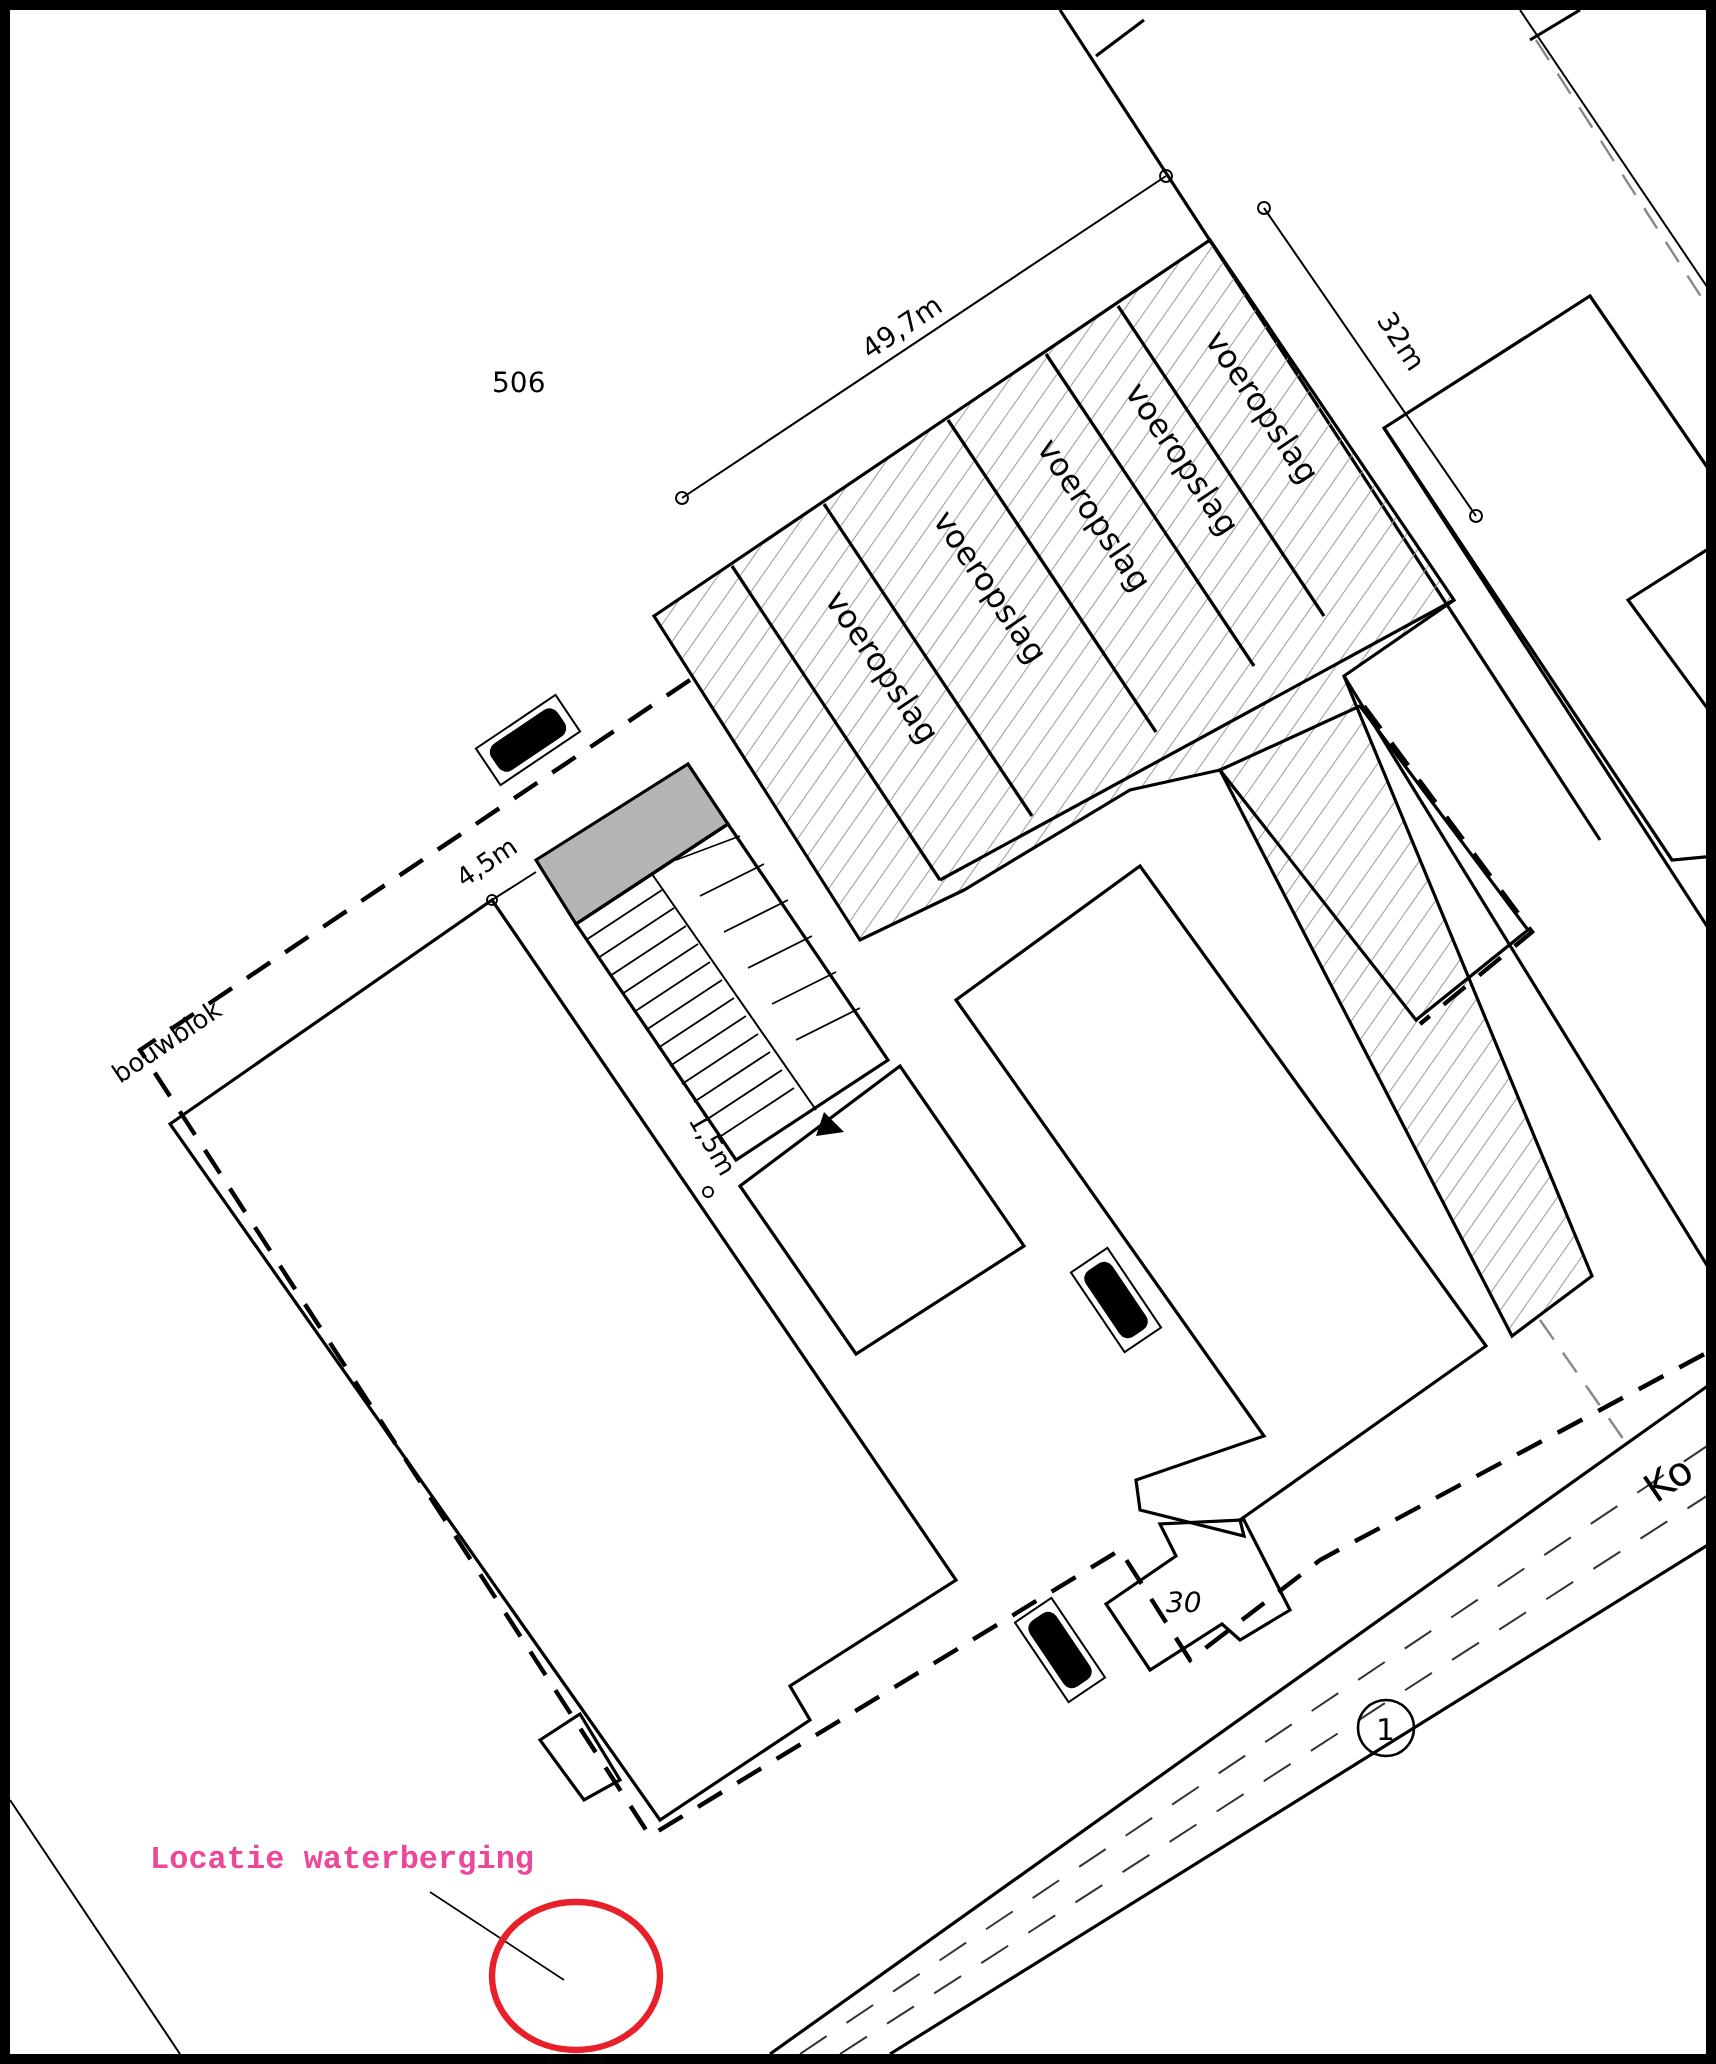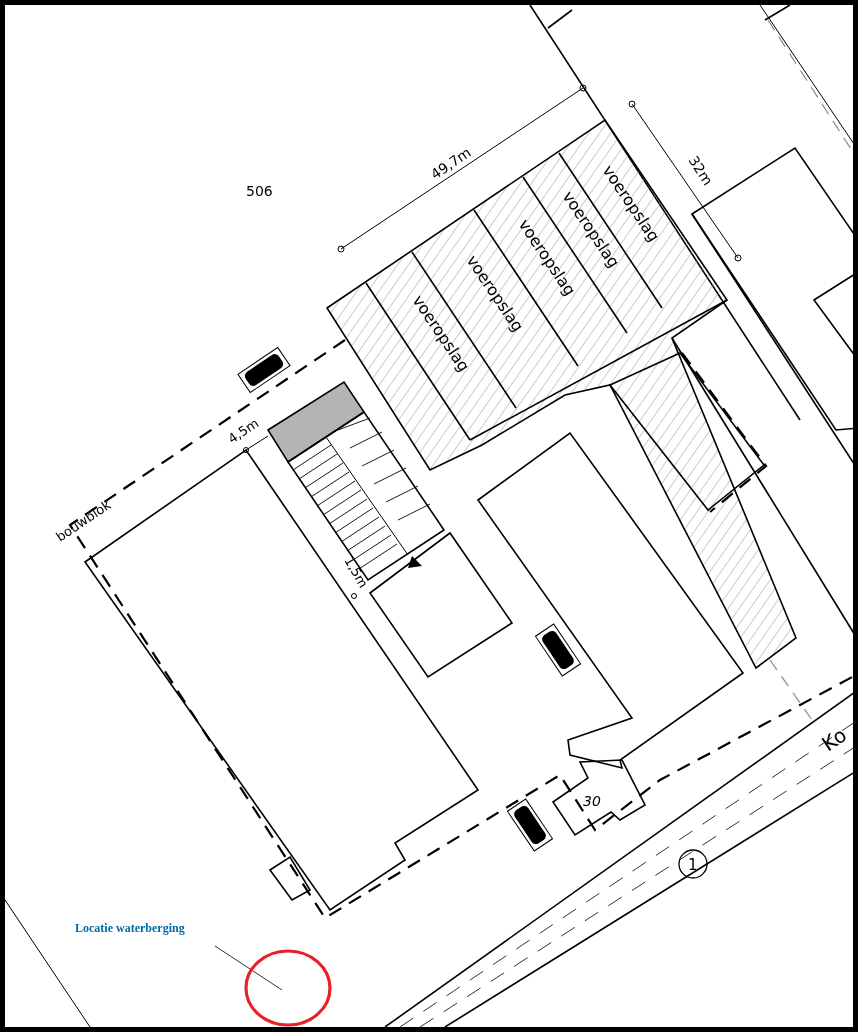--- a/index.html
+++ b/index.html
@@ -9,22 +9,22 @@
       background: #fff; overflow: hidden;
     }
     svg { position: absolute; left: -5px; top: -5px; width: 858px; height: 1032px; }
     .ln { stroke: #000; stroke-width: 1.6; fill: none; }
     .thin { stroke: #000; stroke-width: 1; fill: none; }
     .dash { stroke: #000; stroke-width: 2.2; fill: none; stroke-dasharray: 14 9; }
     .grey-dash { stroke: #888; stroke-width: 1.2; fill: none; stroke-dasharray: 12 8; }
     .road-dash { stroke: #333; stroke-width: 1; fill: none; stroke-dasharray: 16 12; }
     .lbl { font-family: "DejaVu Sans", sans-serif; fill: #000; }
     .annot {
-      position: absolute; font-family: Liberation Serif, serif; font-weight: bold;
-      font-size: 12px; color: #0369a1; white-space: nowrap;
+      position: absolute; font-family: Liberation Mono, monospace; font-weight: bold;
+      font-size: 16px; color: #ec4899; white-space: nowrap;
     }
   </style>
 </head>
 <body>
 
 <div id="canvas">
 <svg viewBox="0 0 858 1032" xmlns="http://www.w3.org/2000/svg">
   <defs>
     <pattern id="hatch" patternUnits="userSpaceOnUse" width="9" height="9" patternTransform="rotate(35)">
       <line x1="0" y1="0" x2="0" y2="9" stroke="#9a9a9a" stroke-width="1"></line>

